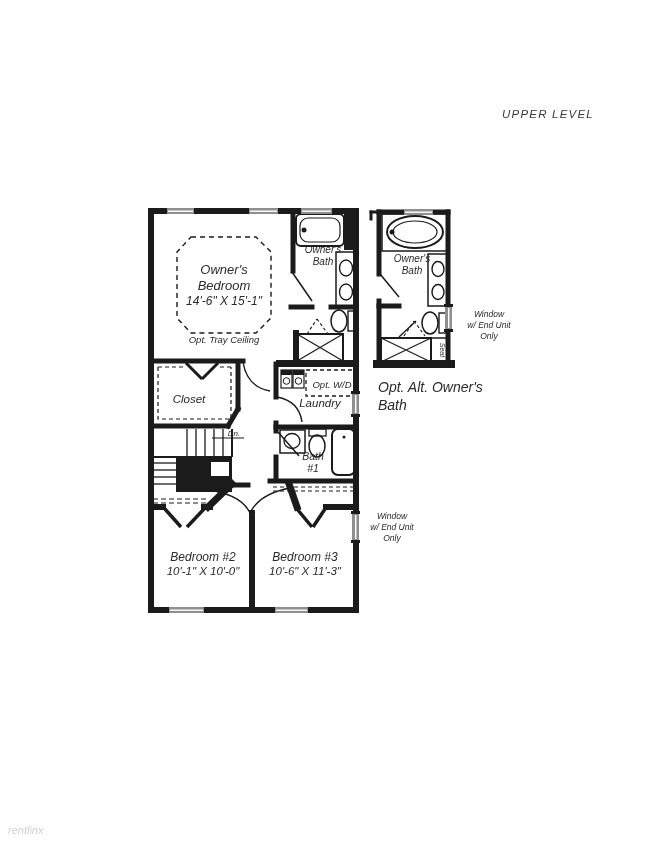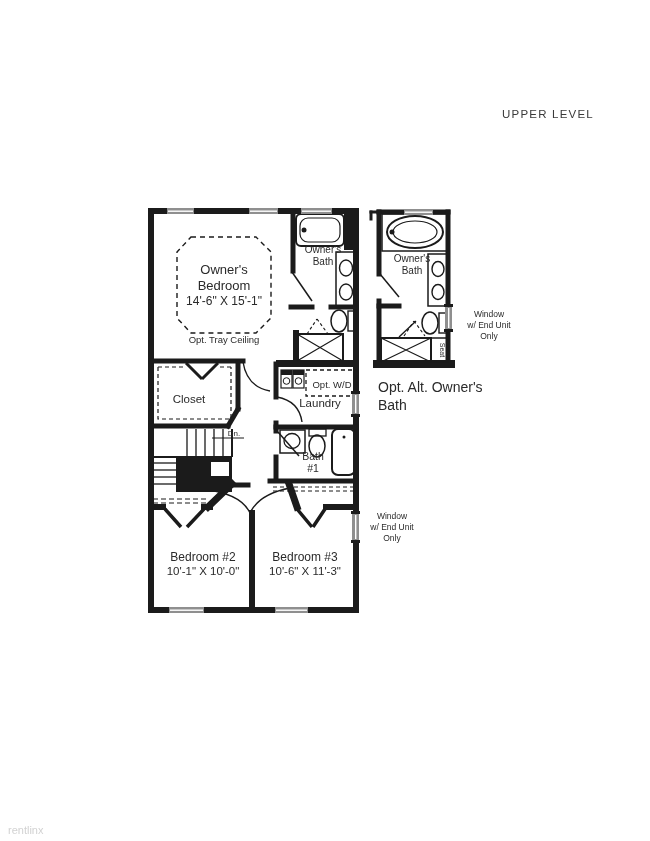--- a/index.html
+++ b/index.html
@@ -2,20 +2,21 @@
 <html><head>
 <meta charset="utf-8">
 <style>
   html,body{margin:0;padding:0;background:#ffffff;}
   .page{
     position:relative;
     width:650px;height:841px;
     background:#ffffff;
     font-family:"Liberation Sans", sans-serif;
     overflow:hidden;
+    font-style:italic;
   }
   svg text{
     font-family:"Liberation Sans", sans-serif;
     fill:#2a2a2a;
   }
   .upper-level{letter-spacing:1.2px;fill:#3a3a3a;}
   .watermark{fill:#d2d2d2;}
 </style>
 </head>
 <body>

